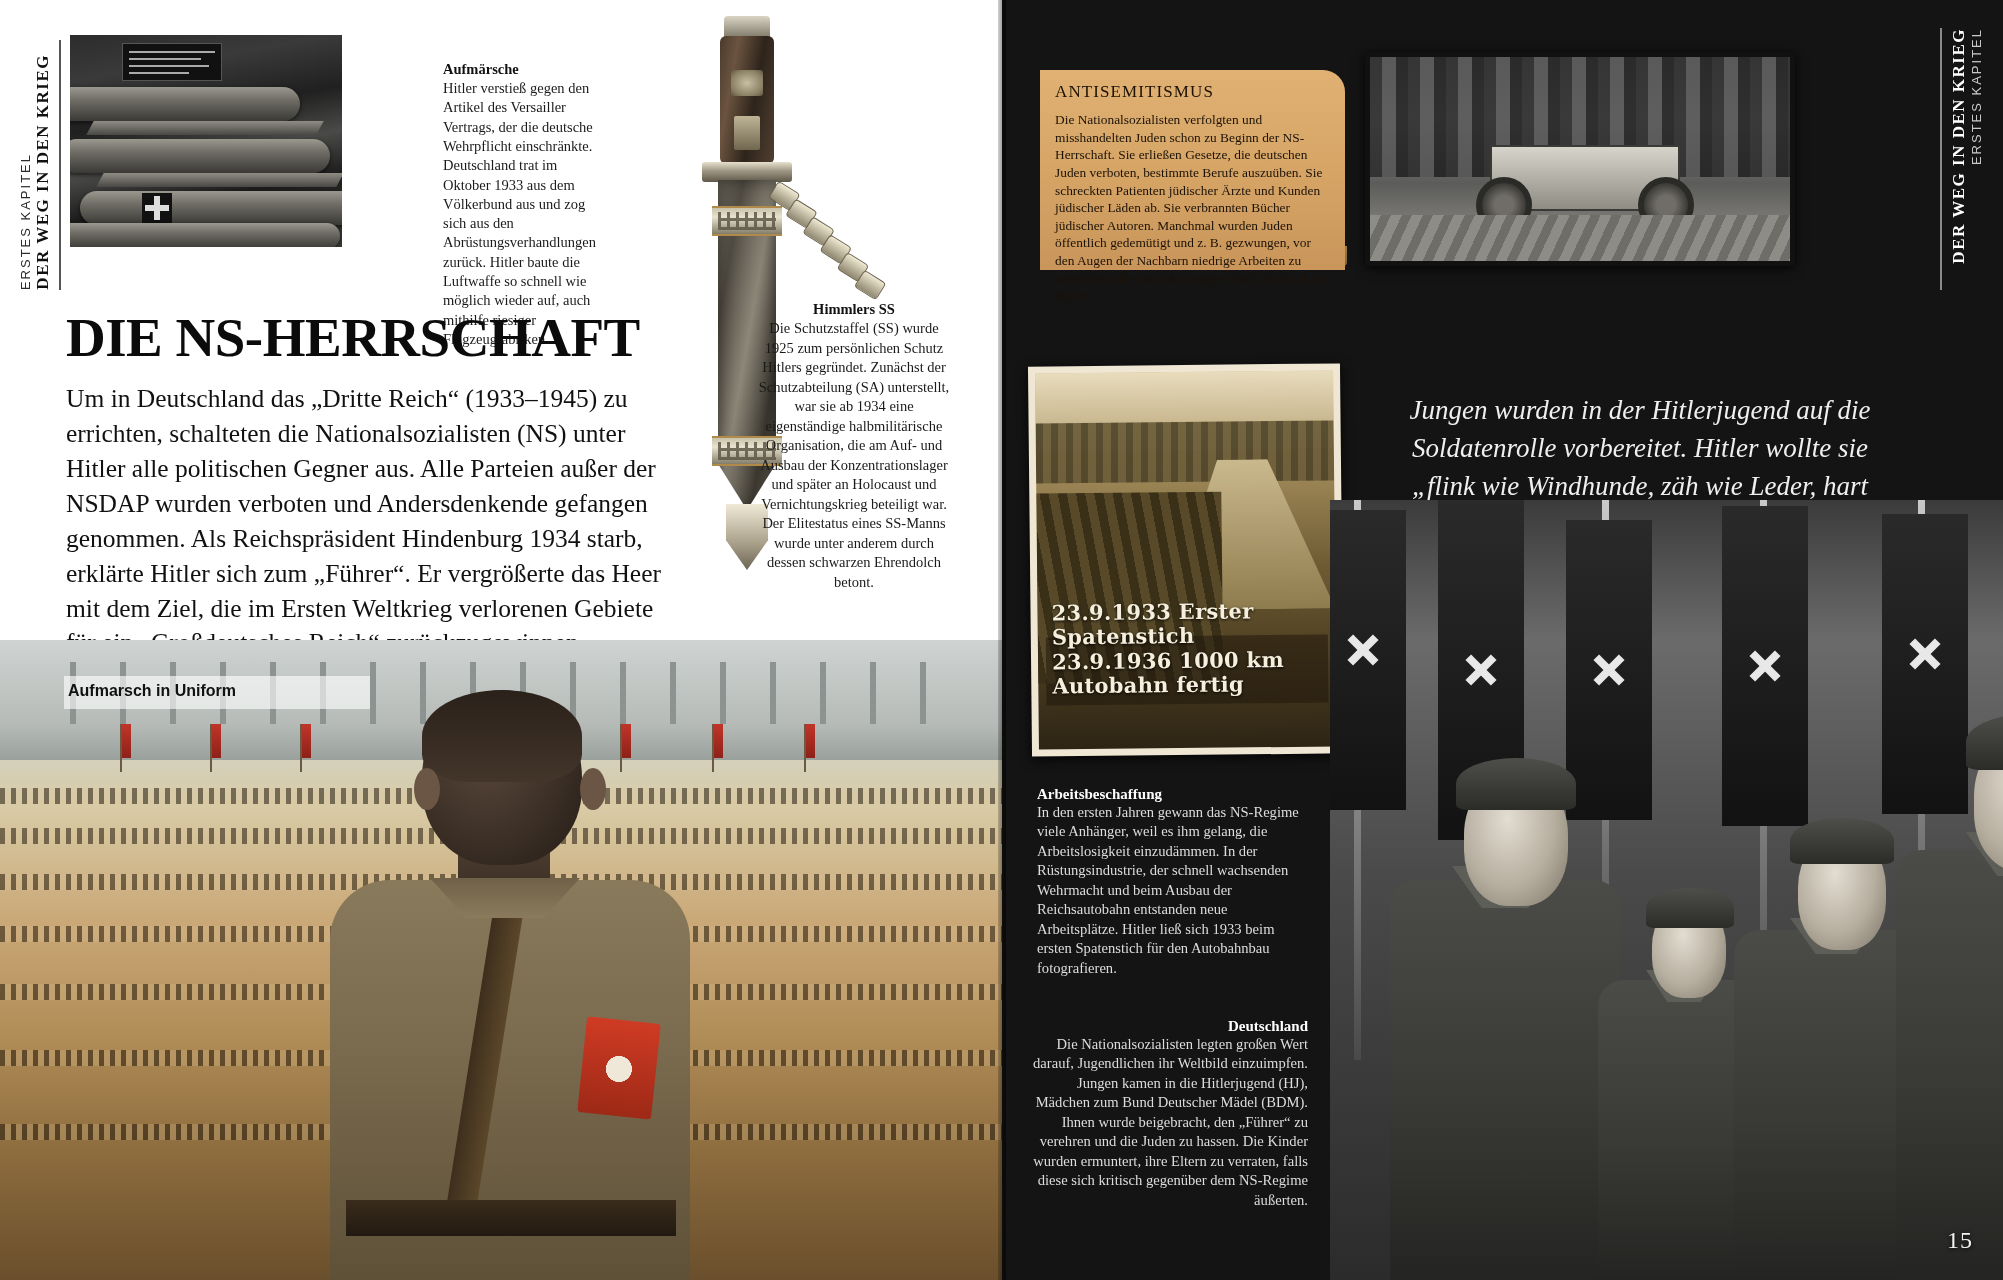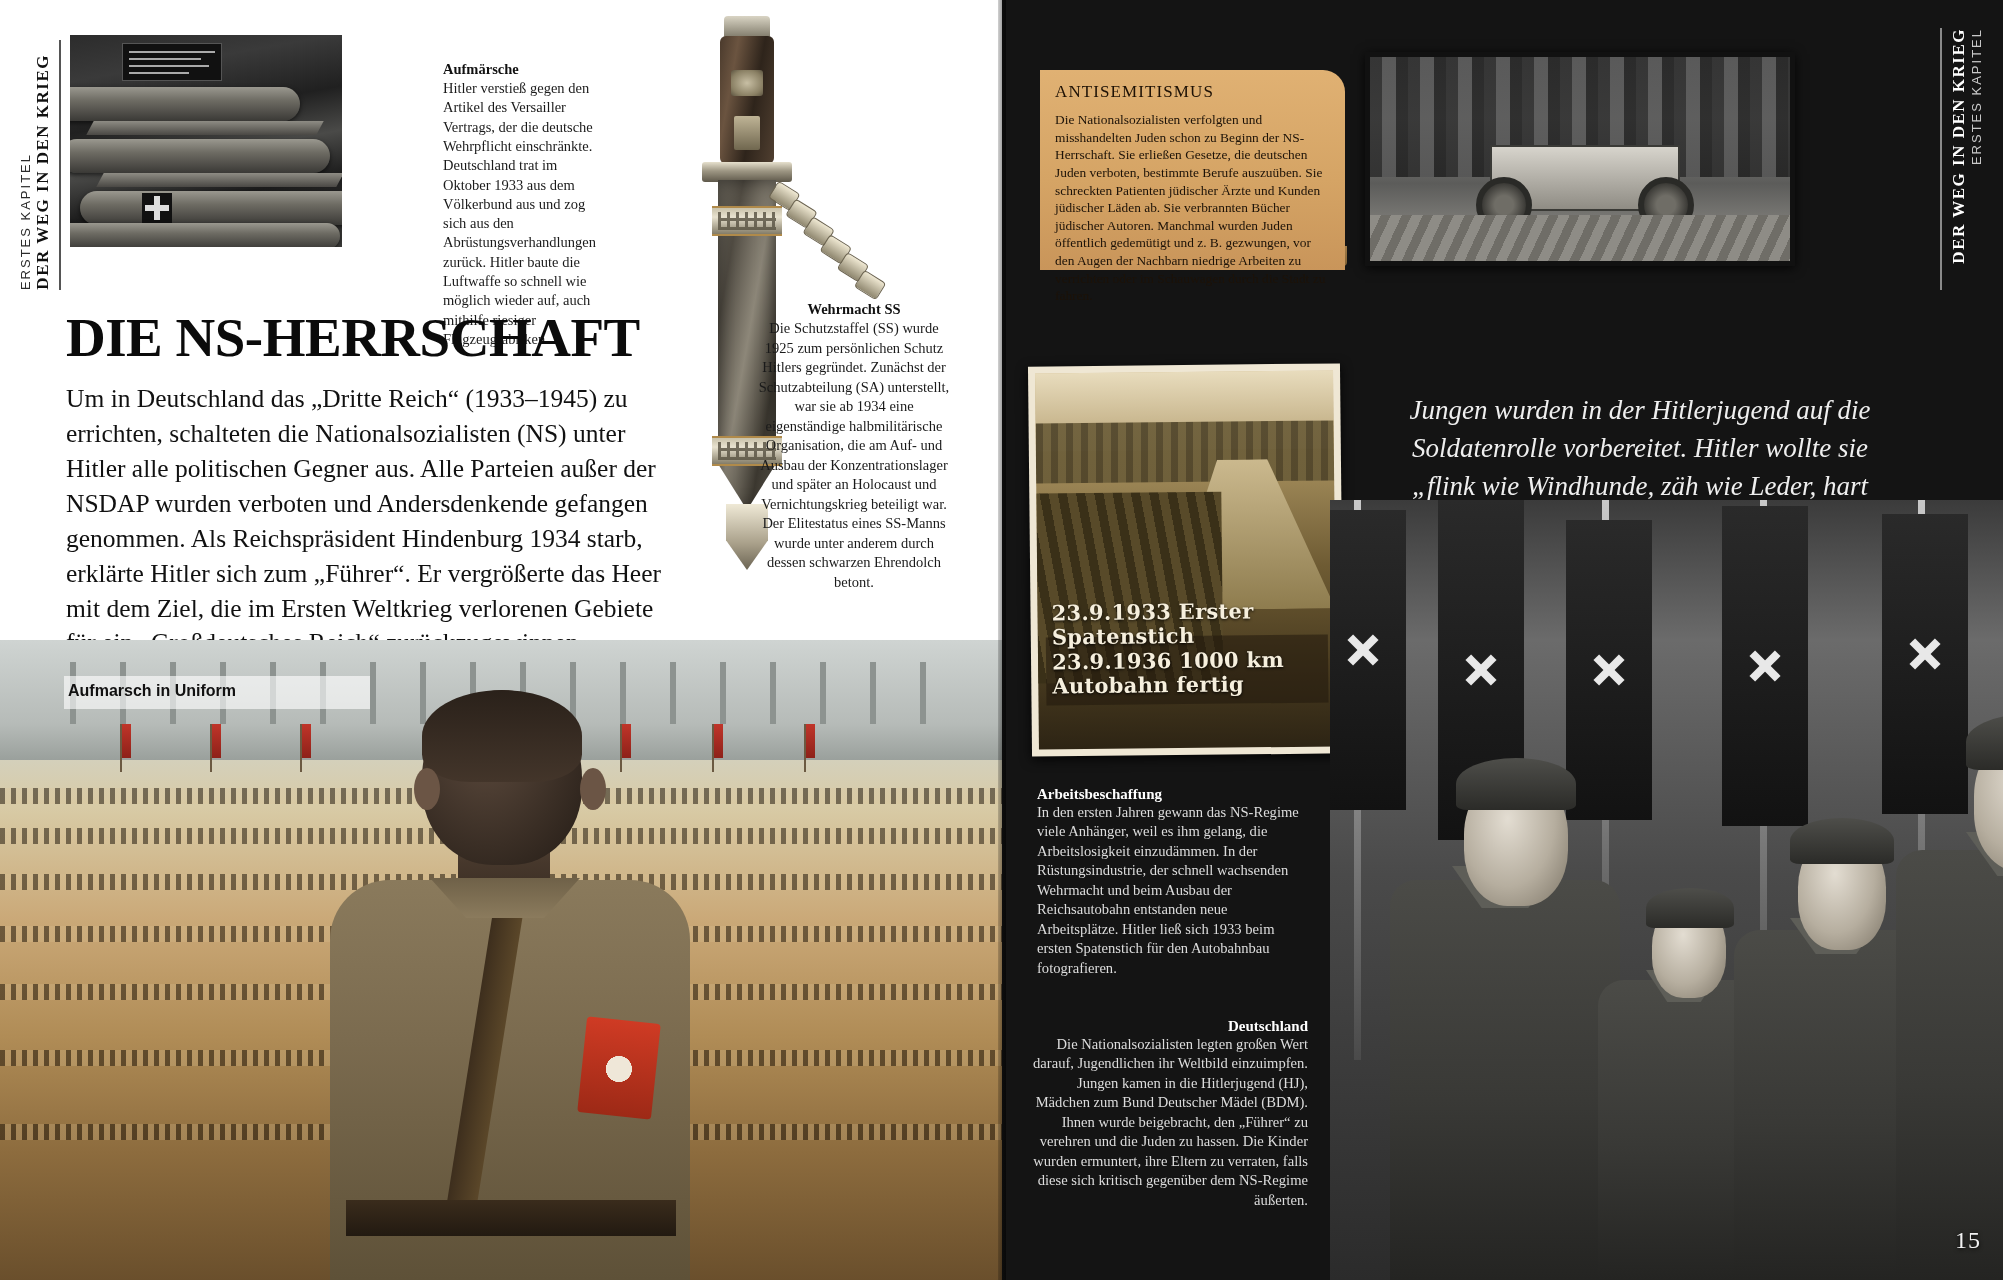--- a/index.html
+++ b/index.html
@@ -405,21 +405,21 @@
   .photo-hj .boy .torso {
     position: absolute; border-radius: 26px 26px 0 0;
     background: linear-gradient(180deg,#4b4b47 0%, #393936 55%, #242422 100%);
   }
   .photo-hj .boy .collar {
     position: absolute; background: #5e5e58;
     clip-path: polygon(0 0, 100% 0, 72% 100%, 28% 100%);
   }
 
   .pageno {
-    position: absolute; right: 22px; bottom: 26px;
+    position: absolute; right: 30px; bottom: 26px;
     color: #f2f2f2; font-size: 24px; letter-spacing: 1px;
     text-shadow: 0 1px 4px rgba(0,0,0,.9);
   }
 
   .gutter {
     position: absolute; left: 998px; top: 0; width: 8px; height: 1280px;
     background: linear-gradient(90deg, rgba(0,0,0,.18), rgba(0,0,0,.55));
   }
 </style>
 </head>
@@ -475,21 +475,21 @@
           <span style="left:24px;top:6px"></span>
         <span style="left:48px;top:12px"></span>
           <span style="left:72px;top:18px"></span>
         <span style="left:96px;top:24px"></span>
           <span style="left:120px;top:30px"></span>
       </div>
       <div class="tip"></div>
     </div>
 
     <div class="cap-ss">
-      <div class="cap-h">Wehrmacht SS</div>
+      <div class="cap-h">Himmlers SS</div>
       <div class="cap-b">Die Schutzstaffel (SS) wurde 1925 zum persönlichen Schutz Hitlers gegründet. Zunächst der Schutzabteilung (SA) unterstellt, war sie ab 1934 eine eigenständige halbmilitärische Organisation, die am Auf- und Ausbau der Konzentrationslager und später an Holocaust und Vernichtungskrieg beteiligt war. Der Elitestatus eines SS-Manns wurde unter anderem durch dessen schwarzen Ehrendolch betont.</div>
     </div>
 
     <div class="headline">DIE NS-HERRSCHAFT</div>
     <div class="intro">Um in Deutschland das „Dritte Reich“ (1933–1945) zu errichten, schalteten die Nationalsozialisten (NS) unter Hitler alle politischen Gegner aus. Alle Parteien außer der NSDAP wurden verboten und Andersdenkende gefangen genommen. Als Reichspräsident Hindenburg 1934 starb, erklärte Hitler sich zum „Führer“. Er vergrößerte das Heer mit dem Ziel, die im Ersten Weltkrieg verlorenen Gebiete für ein „Großdeutsches Reich“ zurückzugewinnen.</div>
 
     <div class="photo-rally">
       <div class="bldg">
         <i style="left:70px"></i>
           <i style="left:120px"></i>

